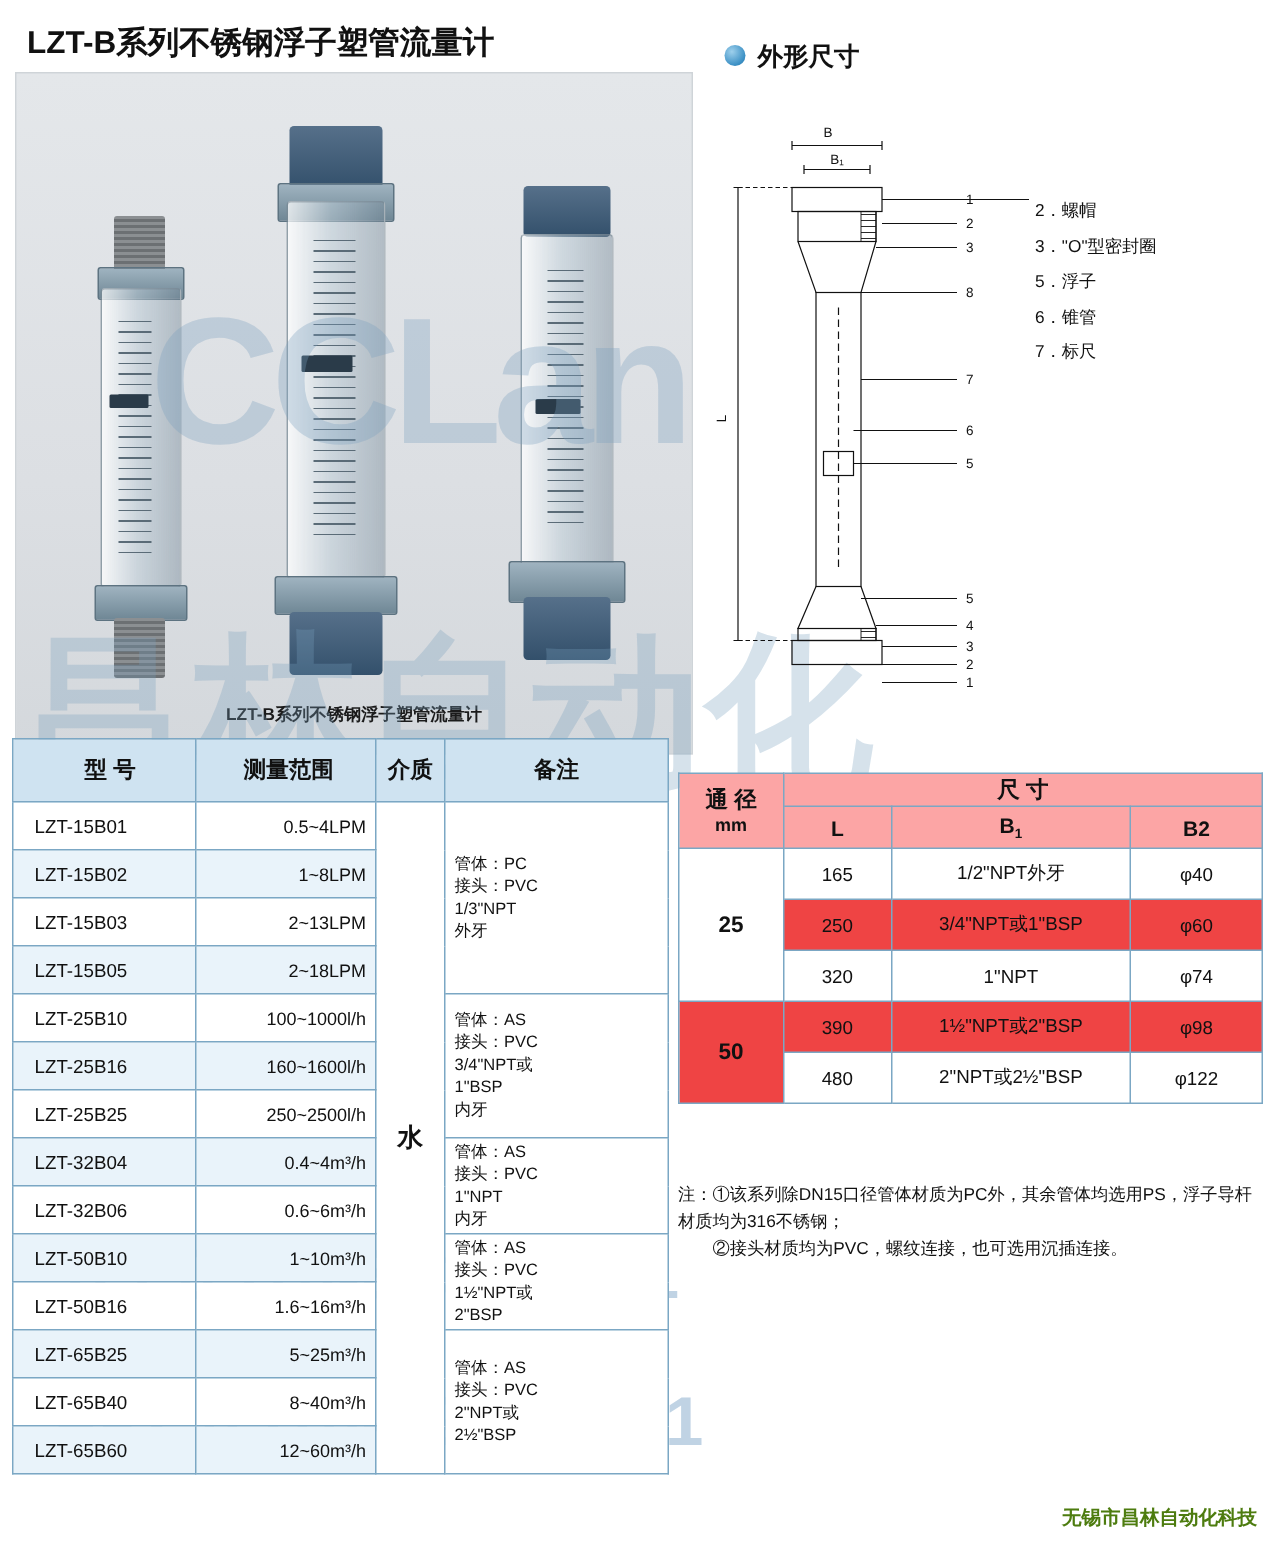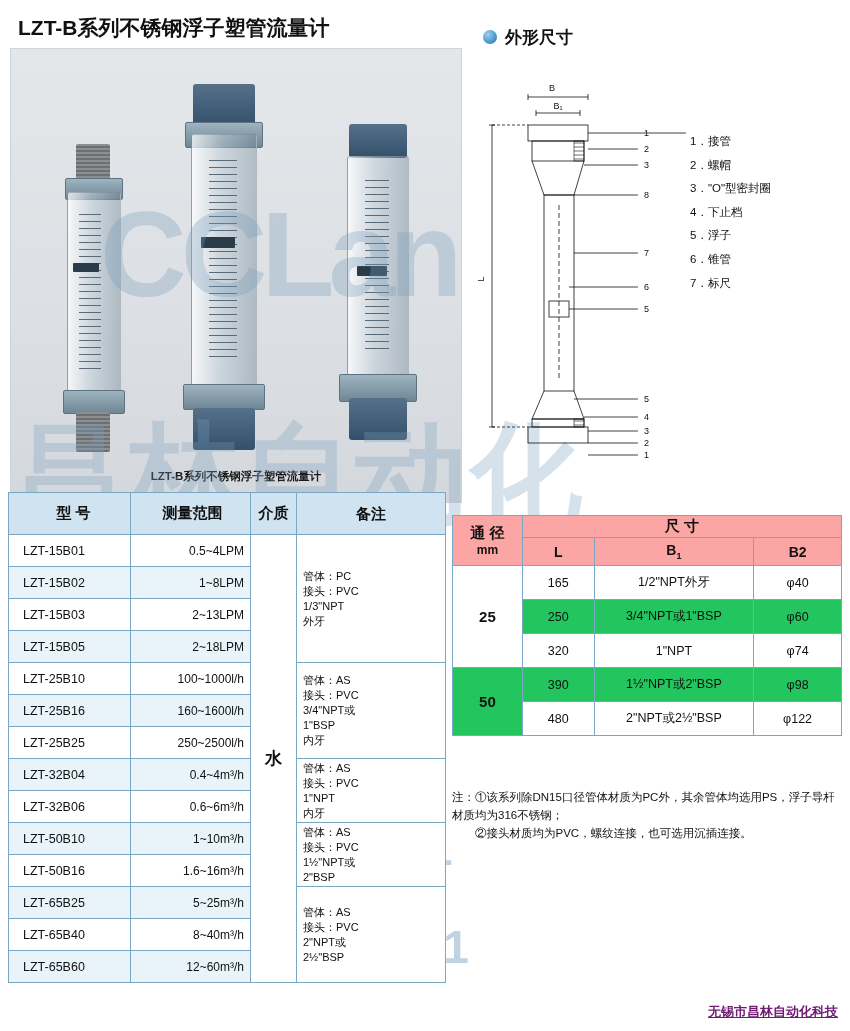--- a/index.html
+++ b/index.html
@@ -117,35 +117,35 @@
 
   
   #tbl-right {
     position:absolute; left:452px; top:515px; width:390px;
     border-collapse:collapse; font-size:12.5px;
   }
   #tbl-right th, #tbl-right td {
     border:1px solid #7ba7c4; text-align:center; vertical-align:middle;
   }
   #tbl-right thead th { background:#fca5a5; font-weight:bold;margin-top:15px; }
-  #tbl-right tbody td { height:34px; background:#22c55e; }
+  #tbl-right tbody td { height:34px; background:#ef4444; }
   #tbl-right tbody tr:nth-child(odd) td { background:#ffffff; }
   .rt-dn { width:70px; font-size:15px; font-weight:bold; }
   .rt-l  { width:72px; }
   .rt-b1 { width:160px; }
   .rt-b2 { width:88px; }
 
   #right-note {
     position:absolute; left:452px; top:788px; width:390px;
     font-size:11.5px; line-height:18px; color:#111;
   }
 
   #footer {
     position:absolute; right:12px; bottom:10px;
-    font-size:13px; font-weight:bold; color:#701a75;text-decoration:underline;
+    font-size:13px; font-weight:bold; color:#4d7c0f;
   }
 
   svg { display:block; }
   .sub { font-size:9px; vertical-align:sub; }
 </style>
 </head>
 <body>
 
 <div id="page-title">LZT-B系列不锈钢浮子塑管流量计</div>
 
@@ -261,24 +261,22 @@
       <text x="174" y="365">4</text>
       <text x="174" y="379">3</text>
       <text x="174" y="391">2</text>
       <text x="174" y="403">1</text>
       <line x1="118" y1="400" x2="168" y2="400" stroke="#111" stroke-width="0.8"></line>
     </g>
   </svg>
 </div>
 
 <div id="legend">
-  <div>1．接管</div>
   <div>2．螺帽</div>
   <div>3．"O"型密封圈</div>
-  <div>4．下止档</div>
   <div>5．浮子</div>
   <div>6．锥管</div>
   <div>7．标尺</div>
 </div>
 
 <table id="tbl-left">
   <thead>
     <tr>
       <th class="c-model">型    号</th>
       <th class="c-range">测量范围</th>

